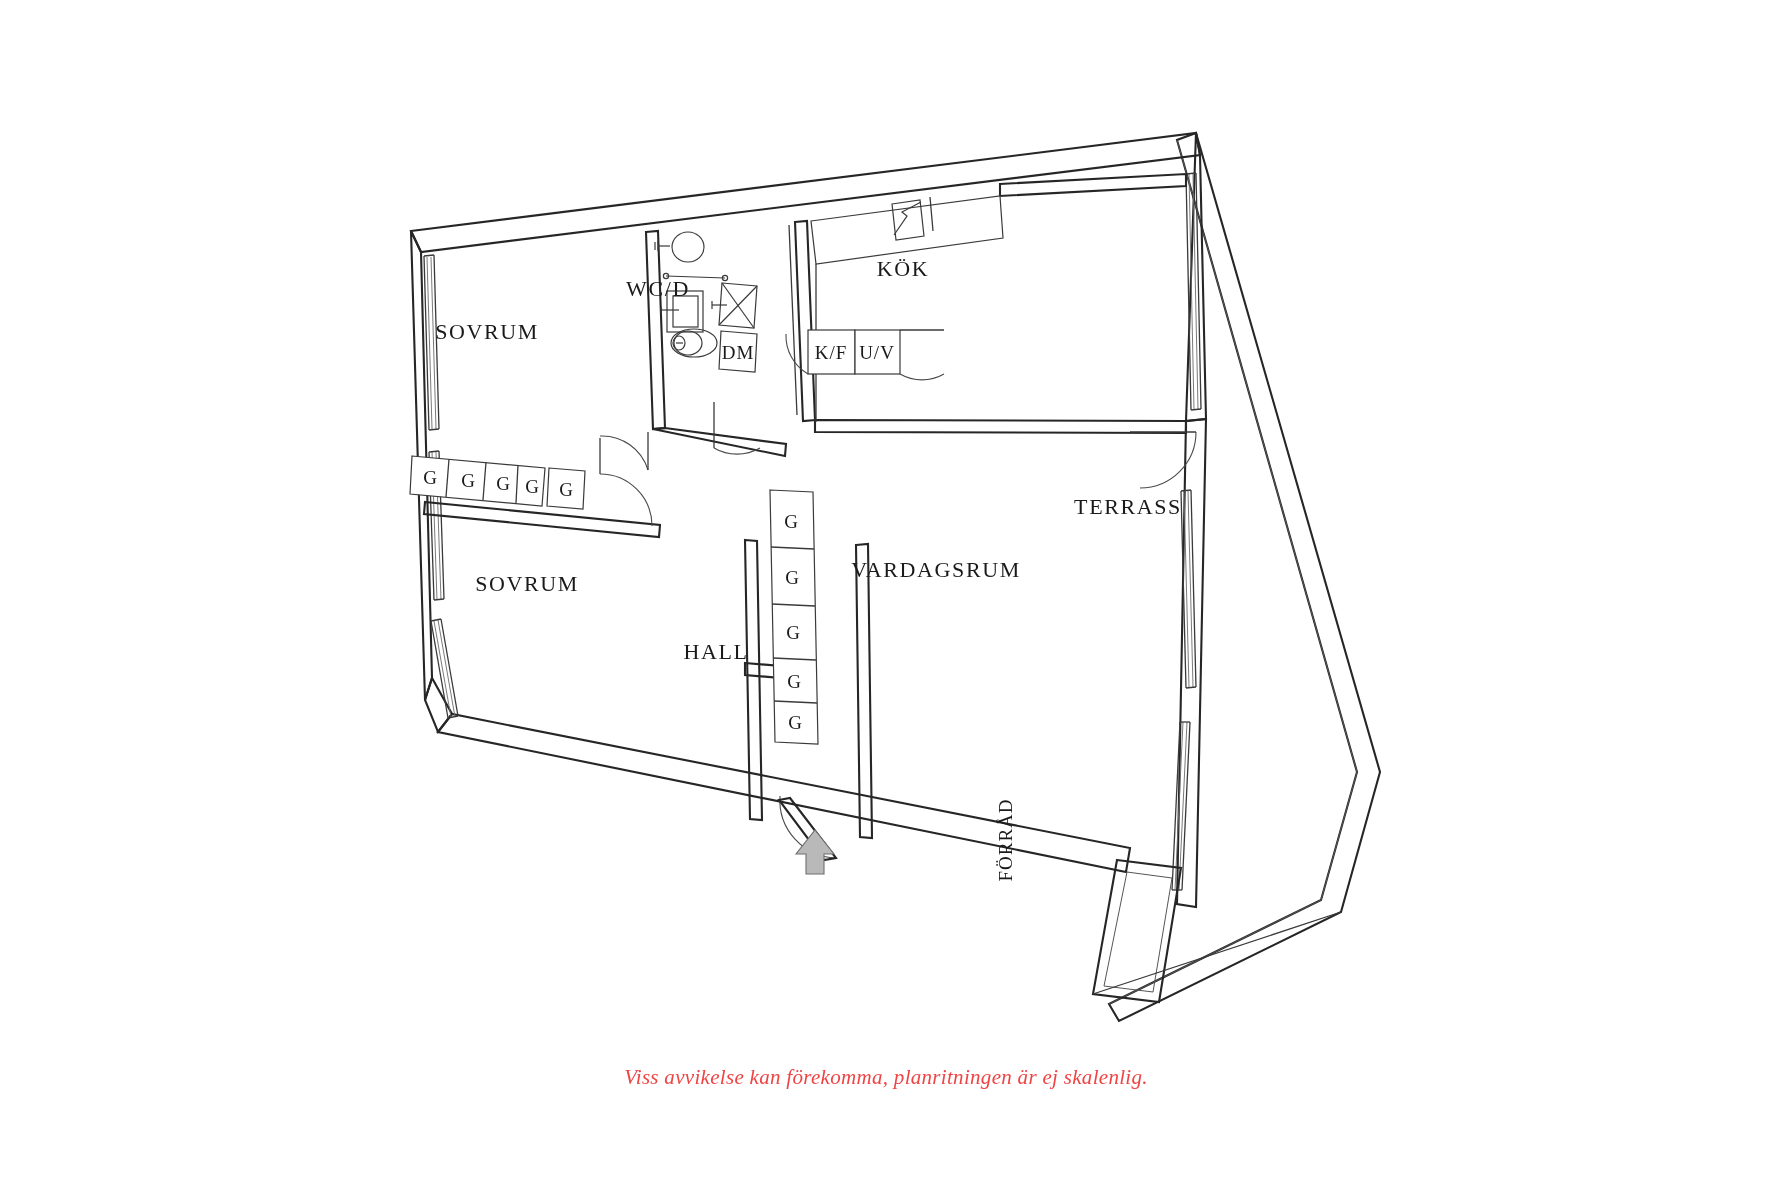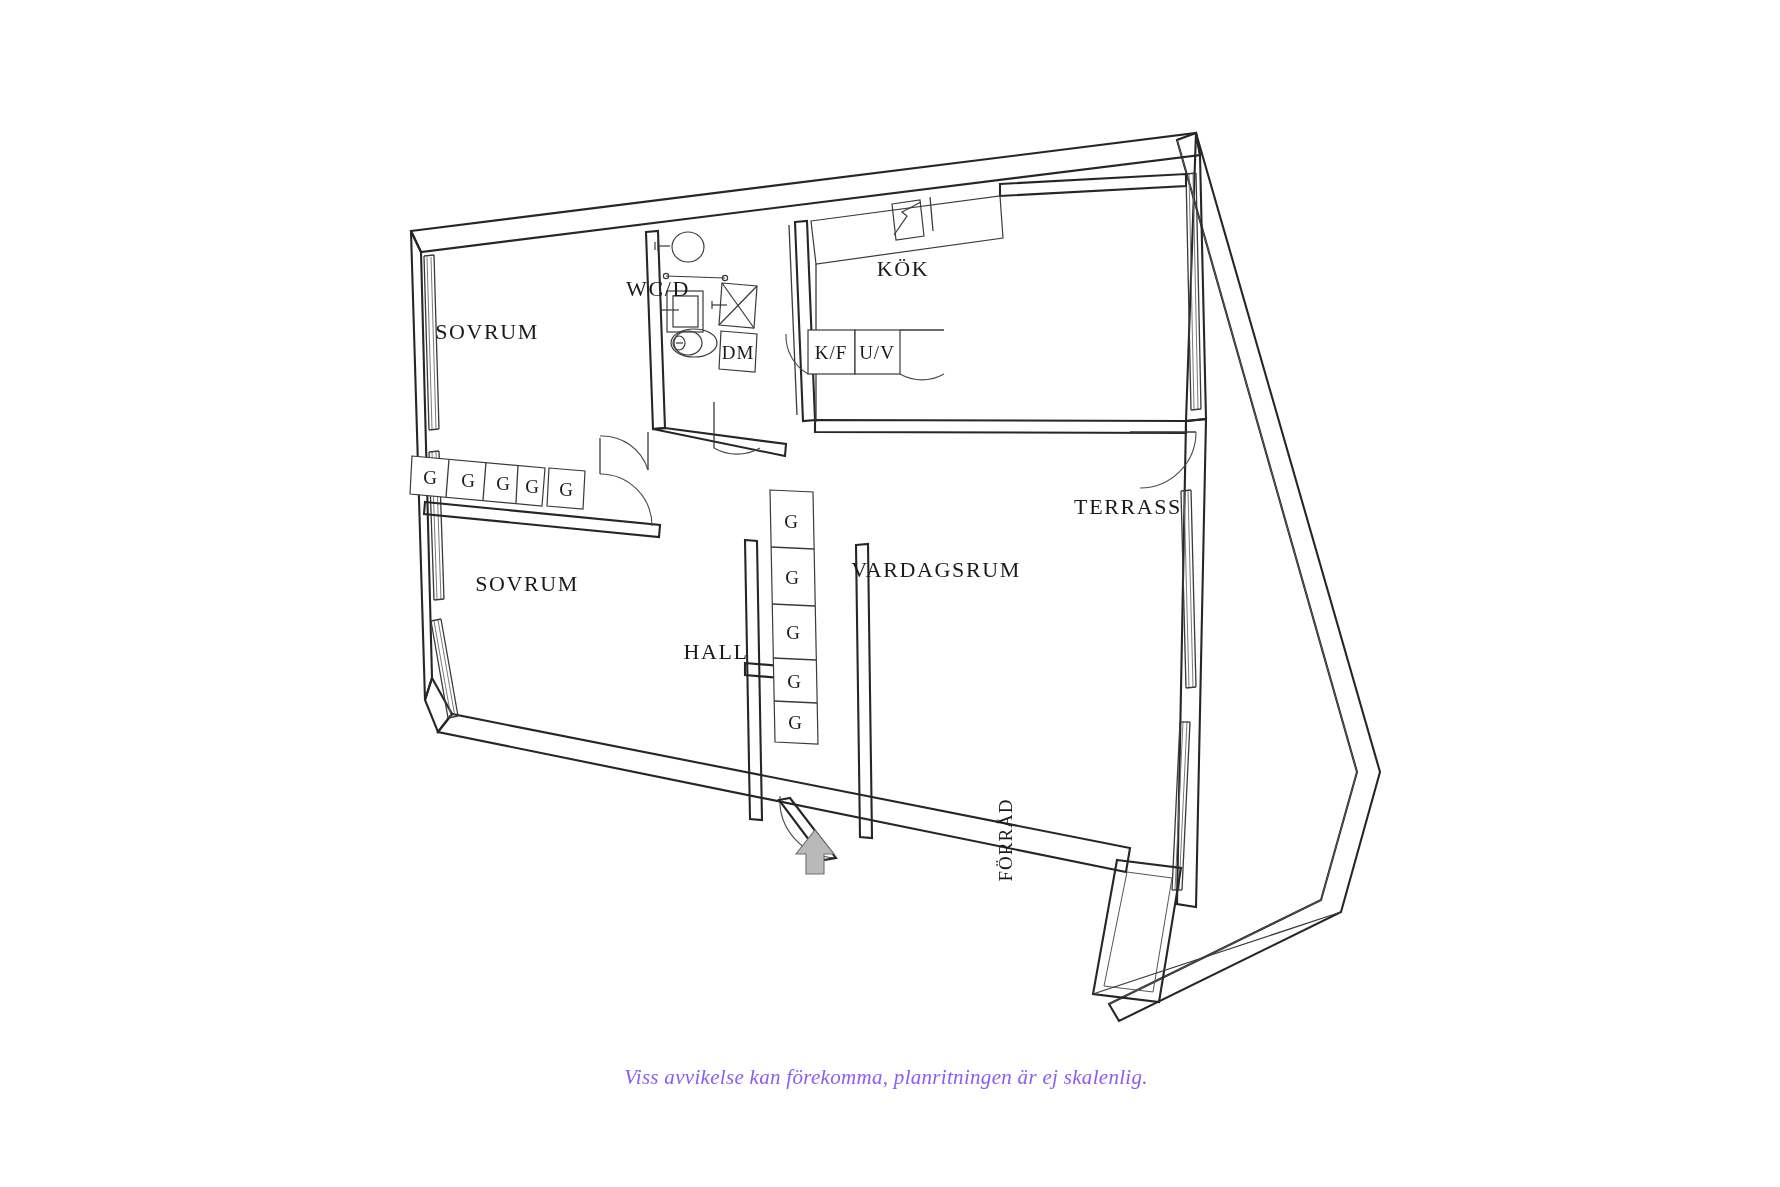--- a/index.html
+++ b/index.html
@@ -56,21 +56,21 @@
   .caption {
     position: absolute;
     left: 0;
     right: 8px;
     top: 1065px;
     text-align: center;
     font-family: "Liberation Serif", "DejaVu Serif", serif;
     font-style: italic;
     font-size: 21px;
     letter-spacing: 0.3px;
-    color: #8b5cf6;
+    color: #ef4444;
   }
 </style>
 </head>
 <body>
 
 <div id="floorplan-root">
 
   <svg class="plan" viewBox="0 0 1780 1187">
 
     <g>

